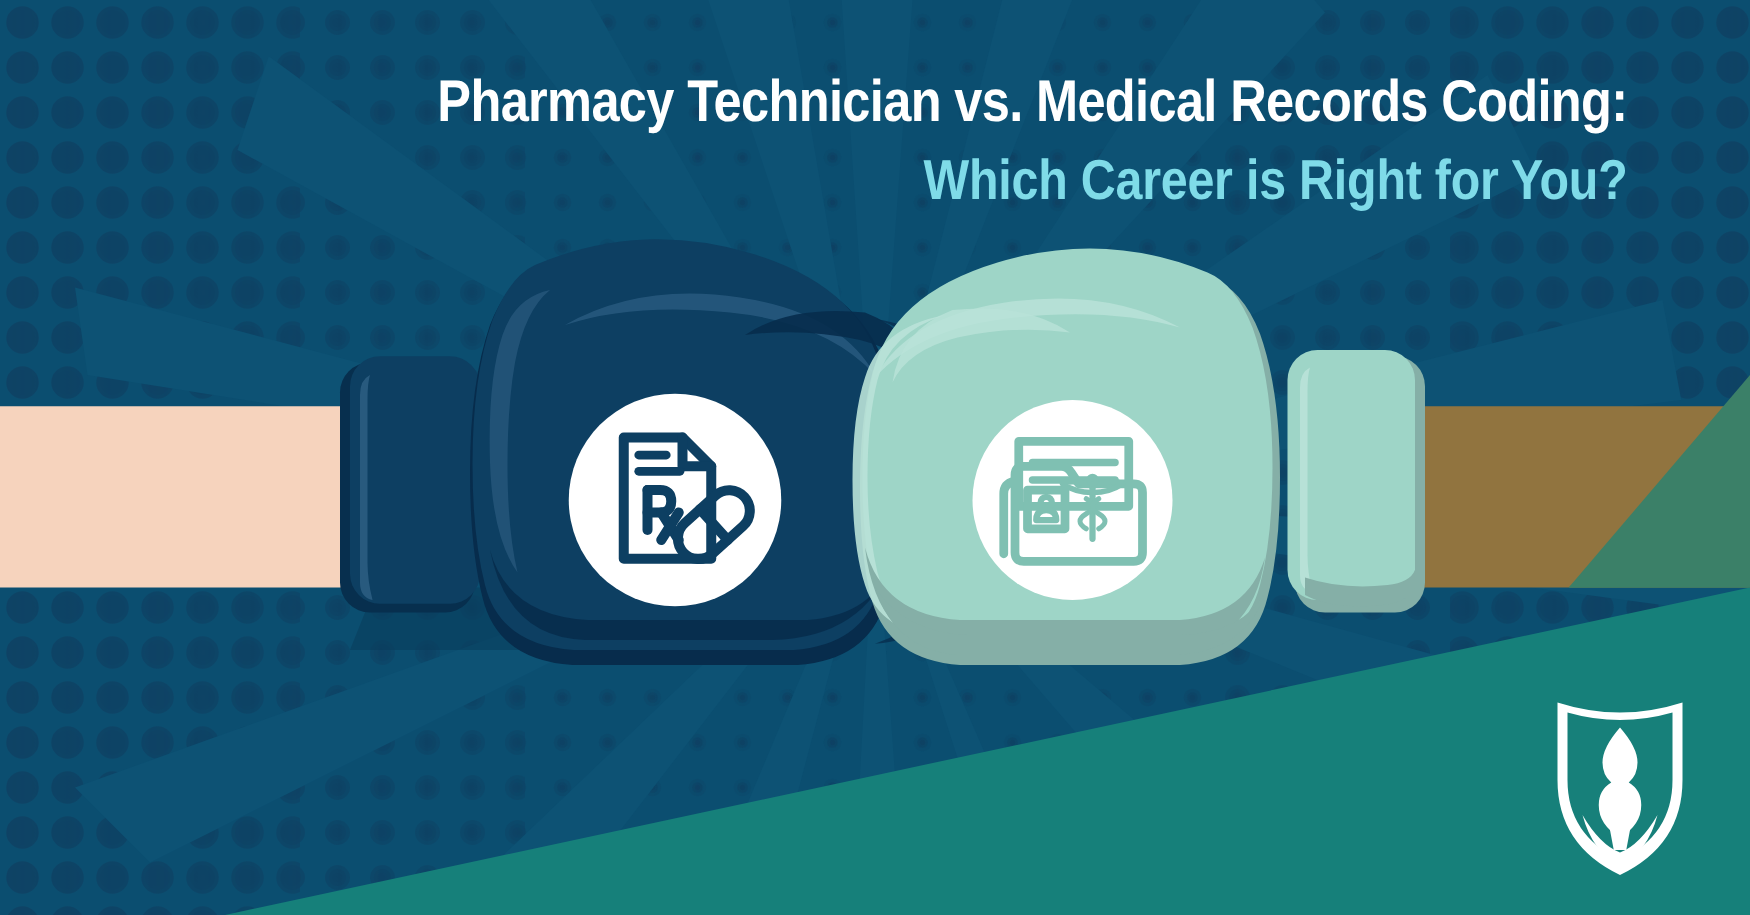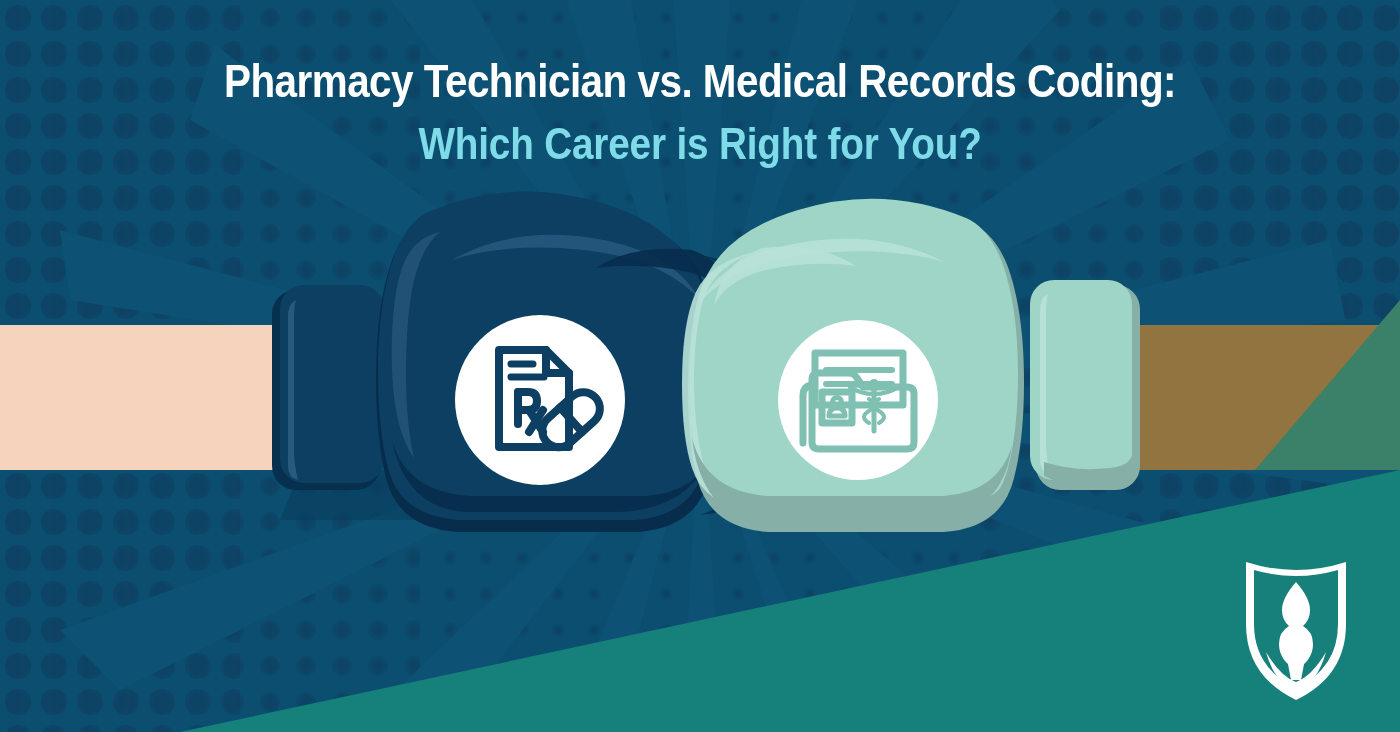--- a/index.html
+++ b/index.html
@@ -7,21 +7,21 @@
   body{font-family:"Liberation Sans", sans-serif;}
   #stage{
     position:relative;
     width:1400px;height:732px;
     overflow:hidden;
     background:#0b4e70;
   }
   #stage svg.layer{position:absolute;top:0;left:0;width:1400px;height:732px;display:block;}
   .titleblock{
     position:absolute;top:0;left:0;width:1400px;
-    text-align:center;
+    text-align:right;
     pointer-events:none;
   }
   .headline{
     margin:0;
     padding-top:56px;
     color:#ffffff;
     font-family:"Liberation Sans Narrow","Liberation Sans",sans-serif;
     font-weight:bold;
     font-size:47px;
     line-height:1.06;

